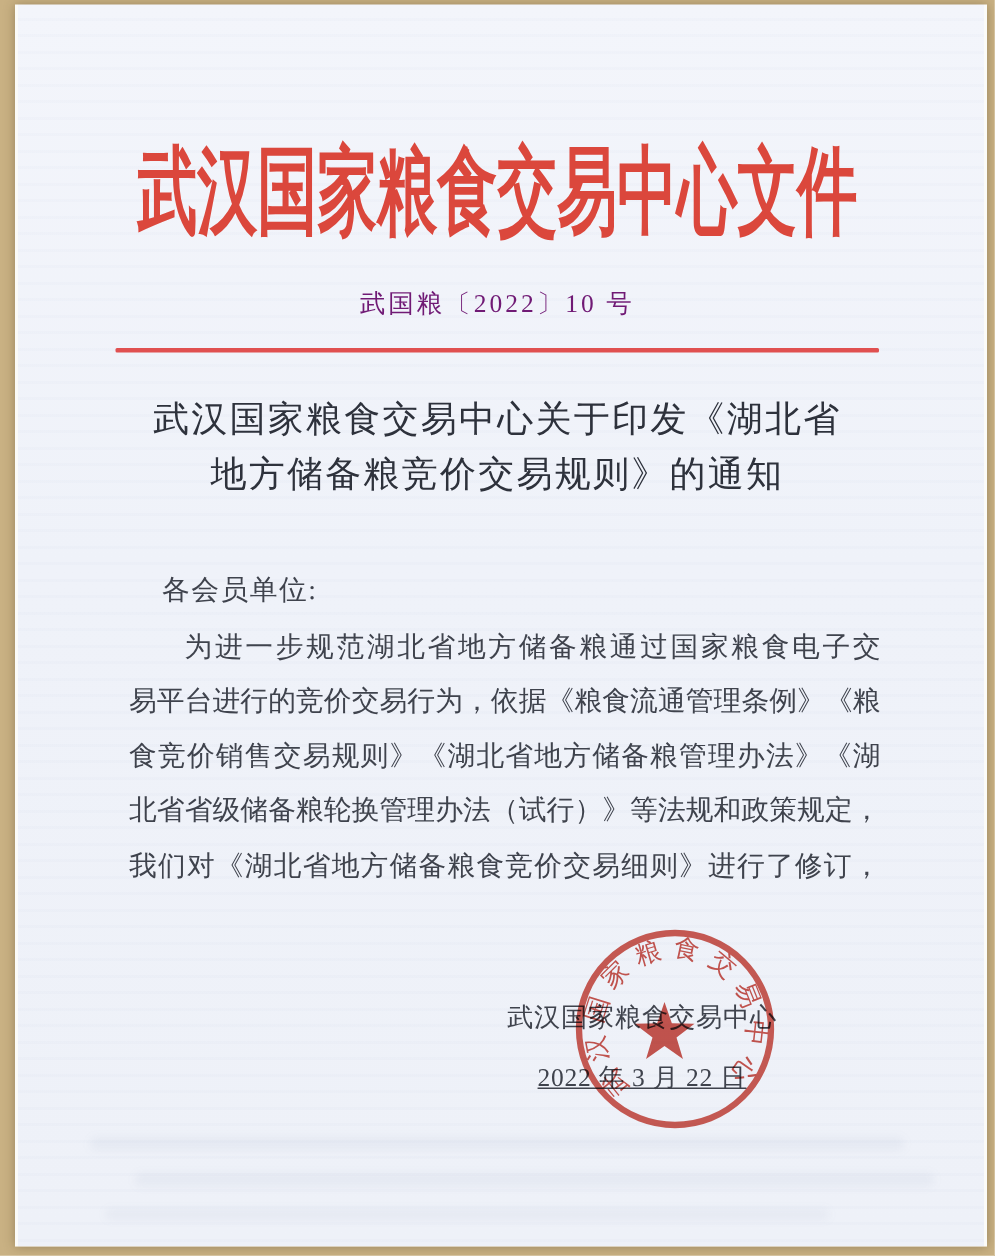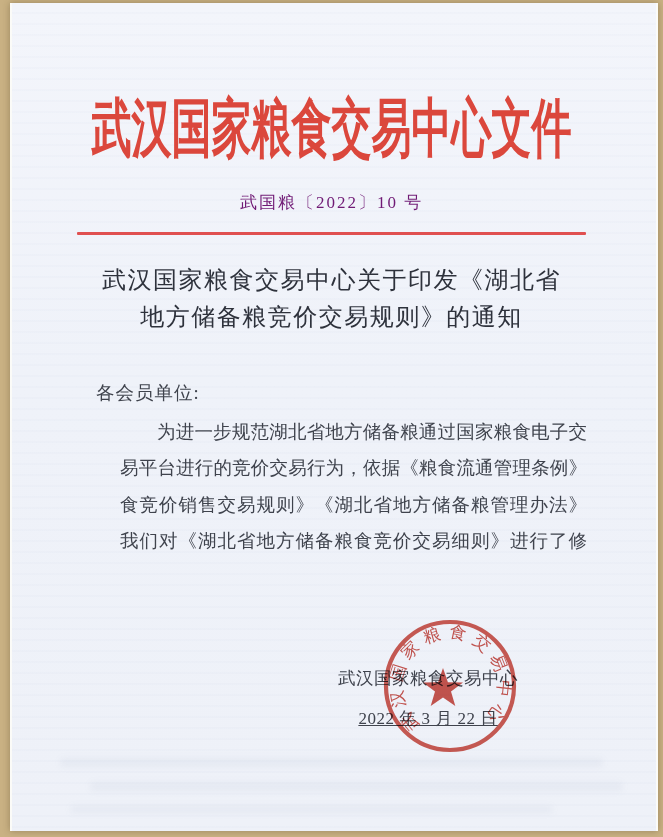--- a/index.html
+++ b/index.html
@@ -35,31 +35,31 @@
   .red-rule{
     position:absolute;left:77px;top:232px;width:509px;height:3px;
     background:#e05050;border-radius:1px;
   }
   .notice-title{
     position:absolute;left:0;top:262px;width:100%;
     text-align:center;font-size:24px;font-weight:normal;color:#2e323c;
     letter-spacing:1.5px;line-height:37px;
   }
   .salutation{
-    position:absolute;left:96px;top:380px;
+    position:absolute;left:108px;top:380px;
     font-size:18.5px;color:#3f434d;letter-spacing:1px;
   }
   .body-text{
     position:absolute;left:86px;top:414px;width:501px;
     font-size:18.5px;color:#3f434d;line-height:36.4px;
   }
   .body-line{
     text-align:justify;text-align-last:justify;
     text-justify:inter-character;
-    height:36.4px;overflow:hidden;margin-left:34px;
+    height:36.4px;overflow:hidden;
   }
   .body-line.indent{text-indent:2em;}
   .body-line.last{text-align-last:left;letter-spacing:2px;}
   .sign-block{
     position:absolute;left:298px;top:666px;width:260px;
     text-align:center;color:#3f434d;
   }
   .sign-name{font-size:17.5px;letter-spacing:0.5px;}
   .sign-date{font-size:17px;margin-top:17px;letter-spacing:0.5px;text-decoration:underline;}
   .seal{
@@ -95,20 +95,21 @@
     <div>武汉国家粮食交易中心关于印发《湖北省</div>
     <div>地方储备粮竞价交易规则》的通知</div>
   </div>
 
   <div class="salutation">各会员单位:</div>
 
   <div class="body-text">
     <div class="body-line indent">为进一步规范湖北省地方储备粮通过国家粮食电子交</div>
     <div class="body-line">易平台进行的竞价交易行为，依据《粮食流通管理条例》《粮</div>
     <div class="body-line">食竞价销售交易规则》《湖北省地方储备粮管理办法》《湖</div>
+    <div class="body-line">北省省级储备粮轮换管理办法（试行）》等法规和政策规定，</div>
     <div class="body-line">我们对《湖北省地方储备粮食竞价交易细则》进行了修订，</div>
   </div>
 
   <div class="sign-block">
     <div class="sign-name">武汉国家粮食交易中心</div>
     <div class="sign-date">2022 年 3 月 22 日</div>
   </div>
 
   <div class="seal">
     <svg viewBox="0 0 150 150" width="150" height="150" xmlns="http://www.w3.org/2000/svg">

